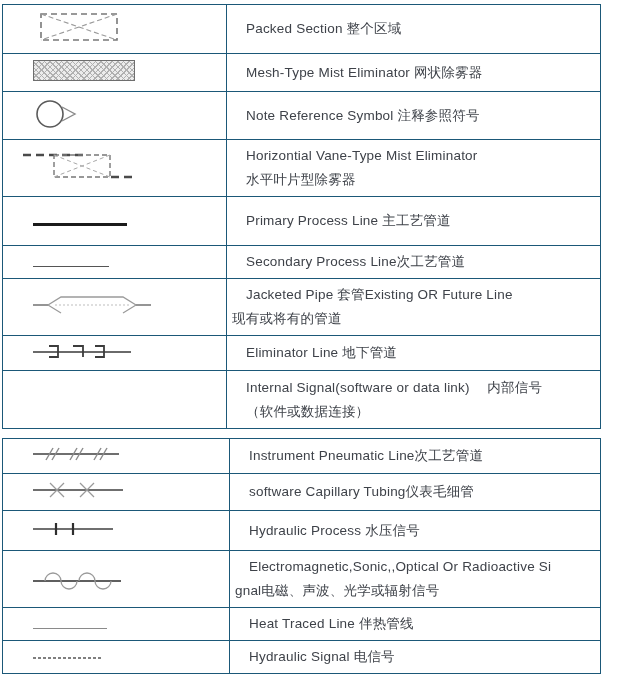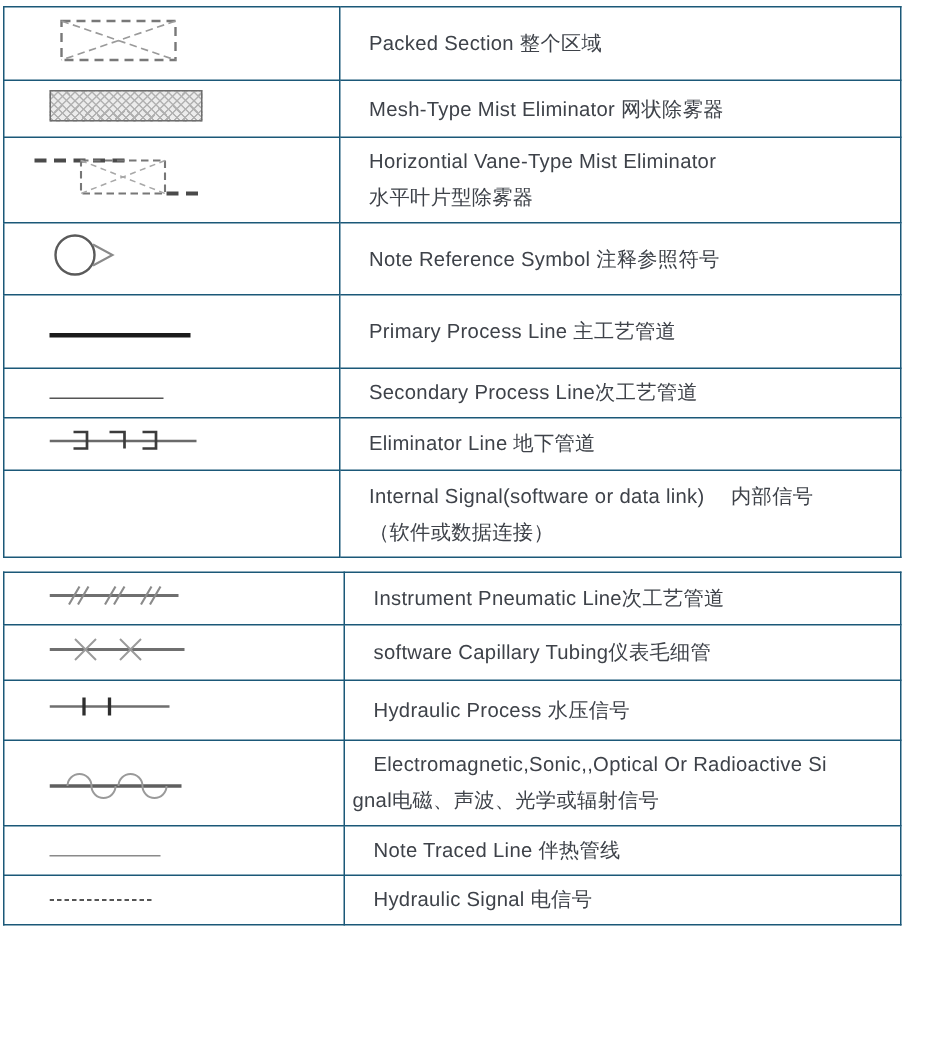--- a/index.html
+++ b/index.html
@@ -69,52 +69,52 @@
       <td class="sym">
         <span class="symwrap">
           <span class="mesh" style="display:inline-block"></span>
         </span>
       </td>
       <td class="txt">
         <div class="line">Mesh-Type Mist Eliminator  网状除雾器</div>
       </td>
     </tr>
 
+    <tr style="height:48px">
+      <td class="sym">
+        <span class="symwrap">
+          <svg width="52" height="34" viewBox="0 0 52 34">
+            <circle cx="17" cy="17" r="13" fill="none" stroke="#5a5a5a" stroke-width="1.6"></circle>
+            <path d="M29 10 L42 17 L29 24" fill="none" stroke="#8a8a8a" stroke-width="1.4"></path>
+          </svg>
+        </span>
+      </td>
+      <td class="txt">
+        <div class="line">Note Reference Symbol 注释参照符号</div>
+      </td>
+    </tr>
+
     <tr style="height:54px">
       <td class="sym" style="padding-left:18px">
         <span class="symwrap">
           <svg width="116" height="40" viewBox="0 0 116 40">
             <line x1="2" y1="9" x2="64" y2="9" stroke="#4a4a4a" stroke-width="2.6" stroke-dasharray="8,5"></line>
             <rect x="33" y="9" width="56" height="22" fill="none" stroke="#777777" stroke-width="1.4" stroke-dasharray="5,3"></rect>
             <line x1="33" y1="9" x2="89" y2="31" stroke="#a8a8a8" stroke-width="1" stroke-dasharray="4,3"></line>
             <line x1="89" y1="9" x2="33" y2="31" stroke="#a8a8a8" stroke-width="1" stroke-dasharray="4,3"></line>
             <line x1="90" y1="31" x2="114" y2="31" stroke="#4a4a4a" stroke-width="2.6" stroke-dasharray="8,5"></line>
           </svg>
         </span>
       </td>
       <td class="txt">
         <div class="line">Horizontial Vane-Type Mist Eliminator</div>
         <div class="line">水平叶片型除雾器</div>
       </td>
     </tr>
 
-    <tr style="height:48px">
-      <td class="sym">
-        <span class="symwrap">
-          <svg width="52" height="34" viewBox="0 0 52 34">
-            <circle cx="17" cy="17" r="13" fill="none" stroke="#5a5a5a" stroke-width="1.6"></circle>
-            <path d="M29 10 L42 17 L29 24" fill="none" stroke="#8a8a8a" stroke-width="1.4"></path>
-          </svg>
-        </span>
-      </td>
-      <td class="txt">
-        <div class="line">Note Reference Symbol 注释参照符号</div>
-      </td>
-    </tr>
-
     <tr style="height:49px">
       <td class="sym">
         <span class="symwrap">
           <span class="bar-thick" style="display:inline-block"></span>
         </span>
       </td>
       <td class="txt">
         <div class="line">Primary Process Line  主工艺管道</div>
       </td>
     </tr>
@@ -123,20 +123,38 @@
       <td class="sym">
         <span class="symwrap">
           <span class="bar-thin" style="display:inline-block"></span>
         </span>
       </td>
       <td class="txt">
         <div class="line">Secondary Process Line次工艺管道</div>
       </td>
     </tr>
 
+    <tr style="height:55px">
+      <td class="sym">
+        <span class="symwrap">
+          <svg width="120" height="26" viewBox="0 0 120 26">
+            <line x1="0" y1="13" x2="15" y2="13" stroke="#8a8a8a" stroke-width="1.8"></line>
+            <path d="M15 13 L28 5 L90 5 L103 13" fill="none" stroke="#9a9a9a" stroke-width="1.3"></path>
+            <path d="M15 13 L28 21" fill="none" stroke="#9a9a9a" stroke-width="1.3"></path>
+            <path d="M103 13 L90 21" fill="none" stroke="#9a9a9a" stroke-width="1.3"></path>
+            <line x1="22" y1="13" x2="96" y2="13" stroke="#bdbdbd" stroke-width="1" stroke-dasharray="2,2"></line>
+            <line x1="103" y1="13" x2="118" y2="13" stroke="#8a8a8a" stroke-width="1.8"></line>
+          </svg>
+        </span>
+      </td>
+      <td class="txt">
+        <div class="line">Jacketed Pipe  套管Existing OR Future Line</div>
+        <div class="line outdent">现有或将有的管道</div>
+      </td>
+    </tr>
 
 
     <tr style="height:35px">
       <td class="sym">
         <span class="symwrap">
           <svg width="100" height="19" viewBox="0 0 100 19">
             <line x1="0" y1="10" x2="98" y2="10" stroke="#6a6a6a" stroke-width="1.8"></line>
             <path d="M16 4 H25 V15 H16" fill="none" stroke="#3c3c3c" stroke-width="1.8"></path>
             <path d="M40 4 H50 V15" fill="none" stroke="#3c3c3c" stroke-width="1.8"></path>
             <path d="M62 4 H71 V15 H62" fill="none" stroke="#3c3c3c" stroke-width="1.8"></path>
@@ -232,21 +250,21 @@
       </td>
     </tr>
 
     <tr style="height:32px">
       <td class="sym">
         <span class="symwrap">
           <span class="bar-gray" style="display:inline-block"></span>
         </span>
       </td>
       <td class="txt">
-        <div class="line">Note Traced Line 伴热管线</div>
+        <div class="line">Heat Traced Line 伴热管线</div>
       </td>
     </tr>
 
     <tr style="height:31px">
       <td class="sym">
         <span class="symwrap">
           <svg width="70" height="8" viewBox="0 0 70 8">
             <line x1="0" y1="4" x2="68" y2="4" stroke="#555555" stroke-width="1.4" stroke-dasharray="3,2"></line>
           </svg>
         </span>

